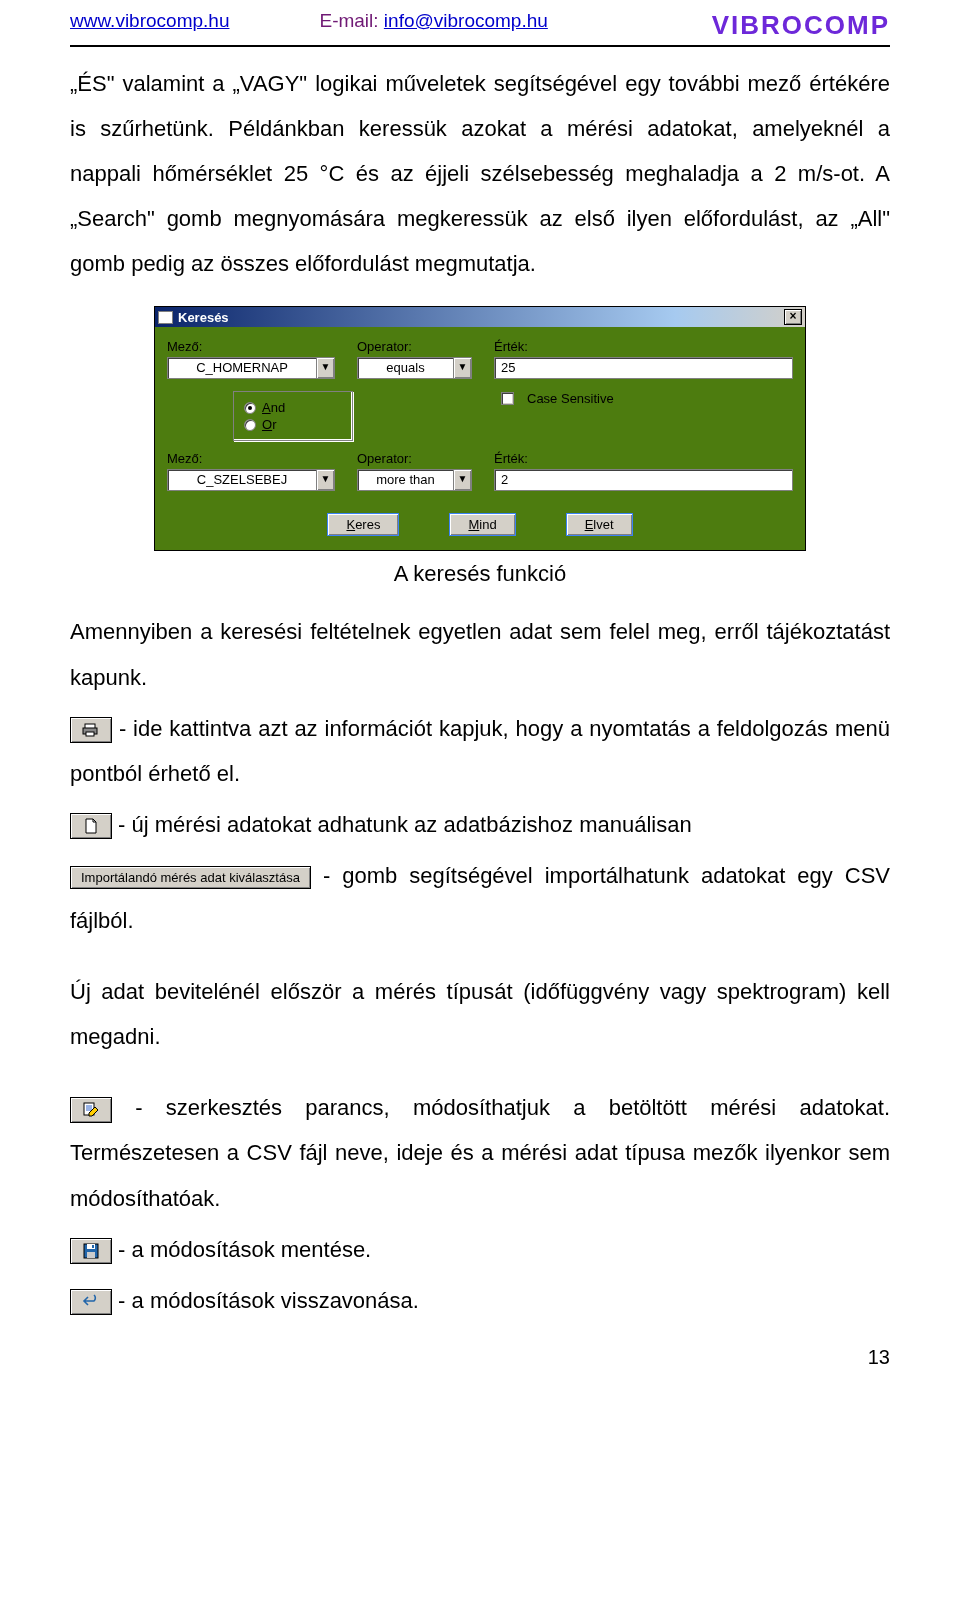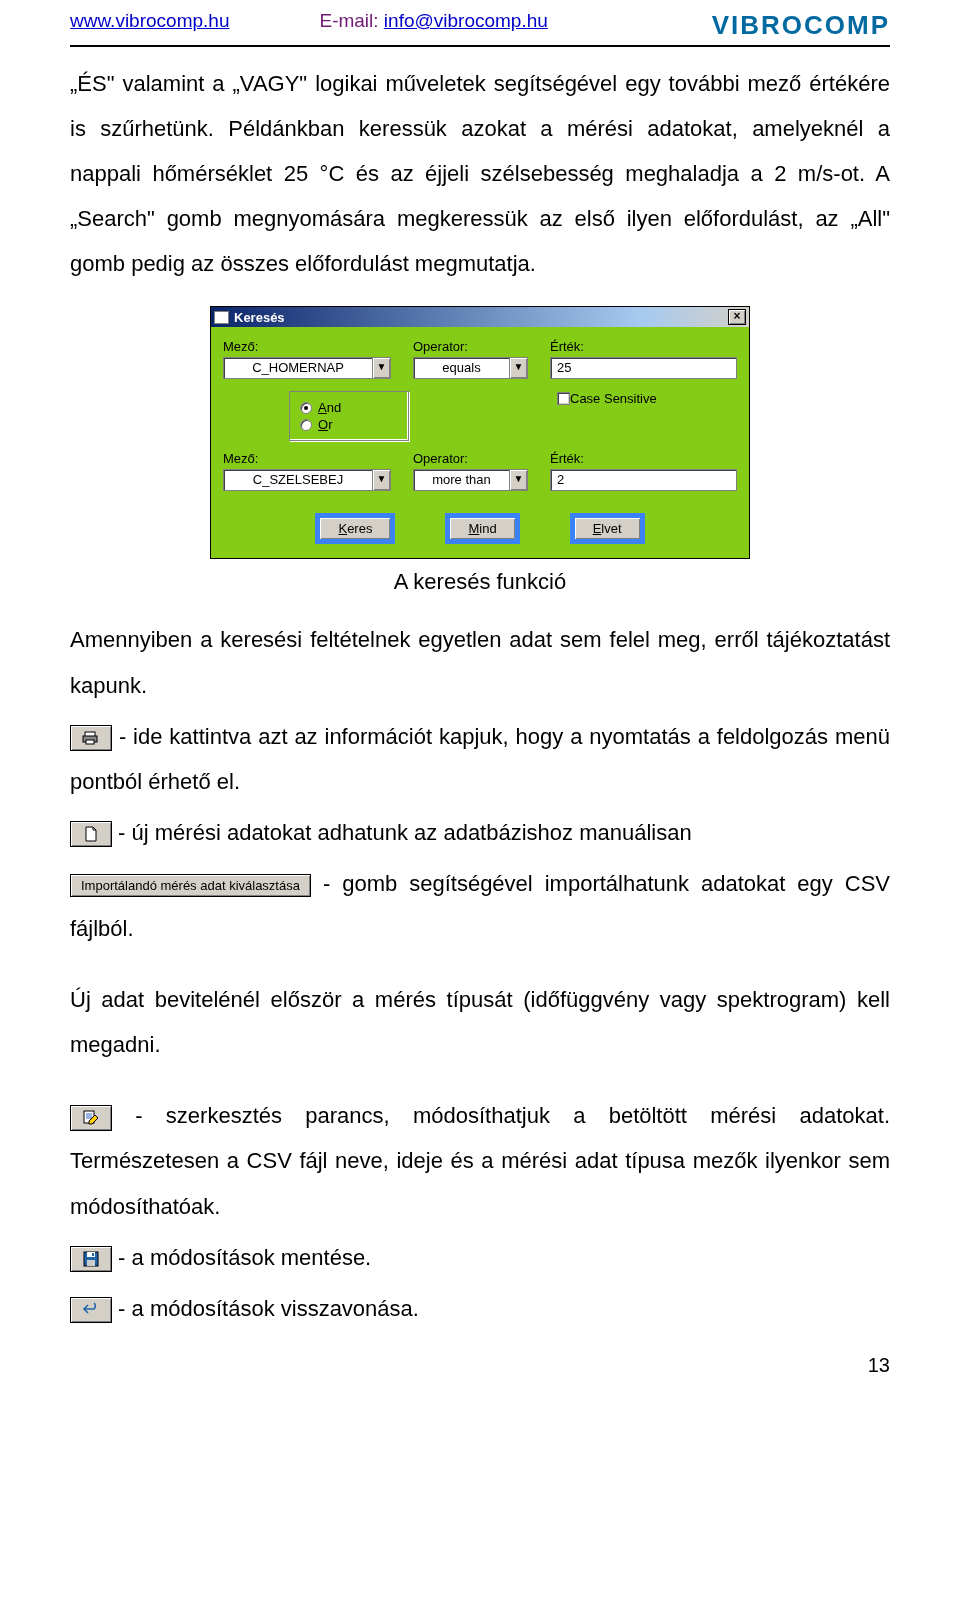--- a/index.html
+++ b/index.html
@@ -24,36 +24,36 @@
     gap: 90px;
     font-size: 19px;
   }
   .header-links a { color: #0000cc; text-decoration: underline; }
   .header-links .email-label { color: #701a75; text-decoration: none; }
   .logo {
     font-family: "Arial Black", Arial, sans-serif;
     font-weight: 900;
     letter-spacing: 2px;
     font-size: 26px;
-    color: #0369a1;
+    color: #6d28d9;
     text-align: right;
   }
   hr.header-rule { border: none; border-top: 2px solid #000; margin: 2px 0 14px 0; }
   p.body {
     font-size: 22px;
     line-height: 2.05;
     text-align: justify;
     margin-bottom: 6px;
   }
   .fig-wrap { text-align: center; margin: 20px 0 8px 0; }
   
   .dialog {
-    width: 540px;
+    width: 652px;
     margin: 0 auto;
-    background: #84cc16;
+    background: #4d7c0f;
     border: 1px solid #000;
     font-family: Tahoma, Arial, sans-serif;
     font-size: 13px;
     color: #000;
     text-align: left;
   }
   .titlebar {
     display: flex;
     align-items: center;
     justify-content: space-between;
@@ -116,30 +116,30 @@
   .radio {
     width: 12px; height: 12px; border-radius: 50%;
     background: #fff; border: 1px solid #808080;
     box-shadow: inset 1px 1px #404040;
     position: relative;
   }
   .radio.checked::after {
     content: ""; position: absolute; top: 3px; left: 3px;
     width: 4px; height: 4px; background: #000; border-radius: 50%;
   }
-  .chk-line { display: flex; align-items: center; gap: 0; font-size: 13px; }
+  .chk-line { display: flex; align-items: center; gap: 13px; font-size: 13px; }
   .chk {
     width: 13px; height: 13px; background: #fff;
     border: 1px solid #808080;
     box-shadow: inset 1px 1px #404040, inset -1px -1px #d4d0c8;
   }
   .btn-row { display: flex; justify-content: center; gap: 50px; margin-top: 22px; }
   .btn3d {
     background: #d4d0c8;
-    border: 5px solid #3b82f6;
+    border: 1px solid #3b82f6;
     box-shadow: inset 1px 1px #fff, inset -1px -1px #808080;
     padding: 3px 18px;
     font-size: 13px;
     font-family: Tahoma, Arial, sans-serif;
   }
   .btn3d .ul { text-decoration: underline; }
   .caption { text-align: center; font-size: 22px; margin: 10px 0 22px 0; }
   .inline-btn {
     display: inline-block;
     vertical-align: middle;

